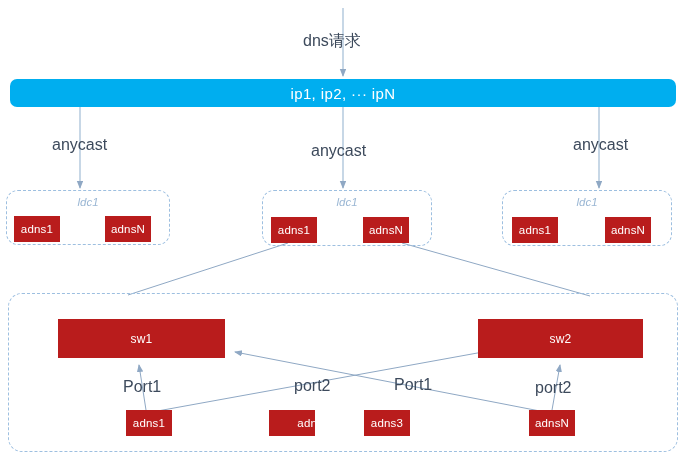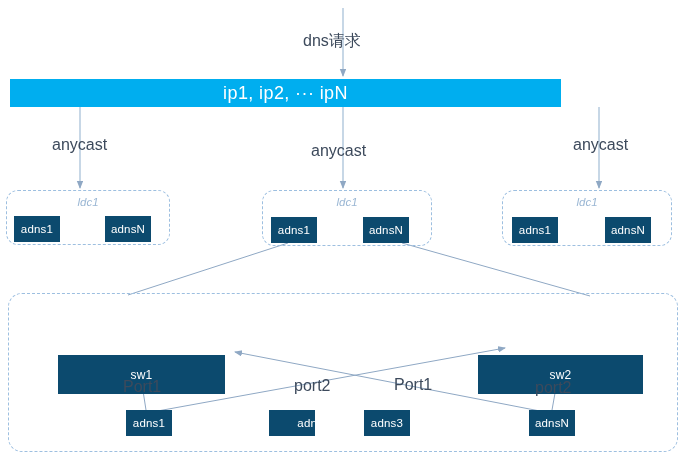--- a/index.html
+++ b/index.html
@@ -17,42 +17,43 @@
   }
   #edges {
     position: absolute;
     left: 0; top: 0;
     width: 686px;
     height: 459px;
     pointer-events: none;
   }
   .node {
     position: absolute;
-    background: #0c4a6e;
+    background: #b91c1c;
     color: #ffffff;
     font-size: 12px;
     display: flex;
     align-items: center;
     justify-content: center;
     box-sizing: border-box;
     letter-spacing: 0.2px;
   }
   .ipbar {
     position: absolute;
     left: 10px;
     top: 79px;
-    width: 551px;
+    width: 666px;
     height: 28px;
     background: #00AEEF;
     color: #ffffff;
-    font-size: 18px;
+    font-size: 15px;
     display: flex;
     align-items: center;
     justify-content: center;
     letter-spacing: 0.4px;
+    border-radius: 7px;
   }
   .group {
     position: absolute;
     border: 1.3px dashed #9dbfe0;
     border-radius: 12px;
     box-sizing: border-box;
   }
   .group-title {
     position: absolute;
     top: 5px;
@@ -80,21 +81,20 @@
     white-space: nowrap;
   }
   .adns-sm {
     width: 46px;
     height: 26px;
     font-size: 11.5px;
   }
   .sw {
     height: 39px;
     font-size: 12px;
-    margin-top: 36px;
   }
 </style>
 </head>
 <body>
 
 <div id="canvas">
 
   <svg id="edges" viewBox="0 0 686 459" xmlns="http://www.w3.org/2000/svg">
     <defs>
       <marker id="arrow" markerWidth="9" markerHeight="9" refX="7" refY="3.2" orient="auto" markerUnits="userSpaceOnUse">

